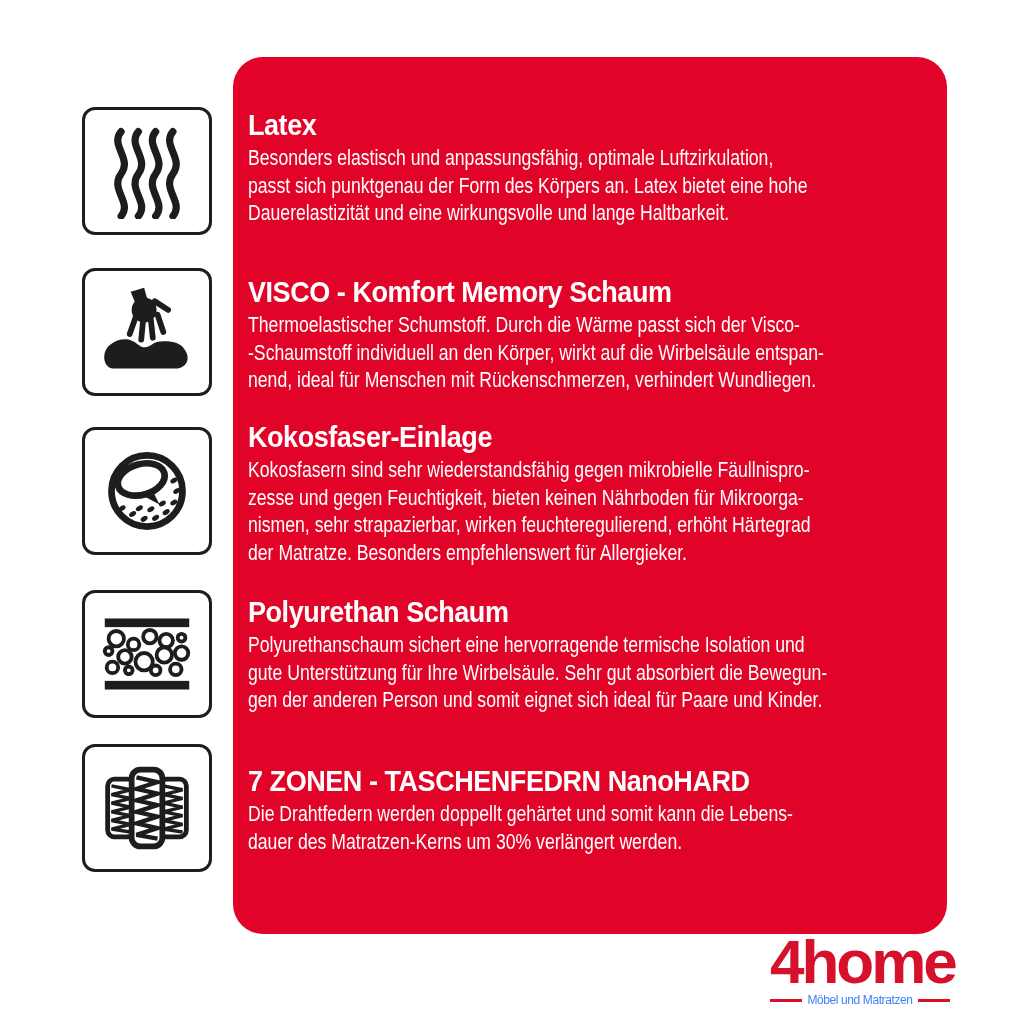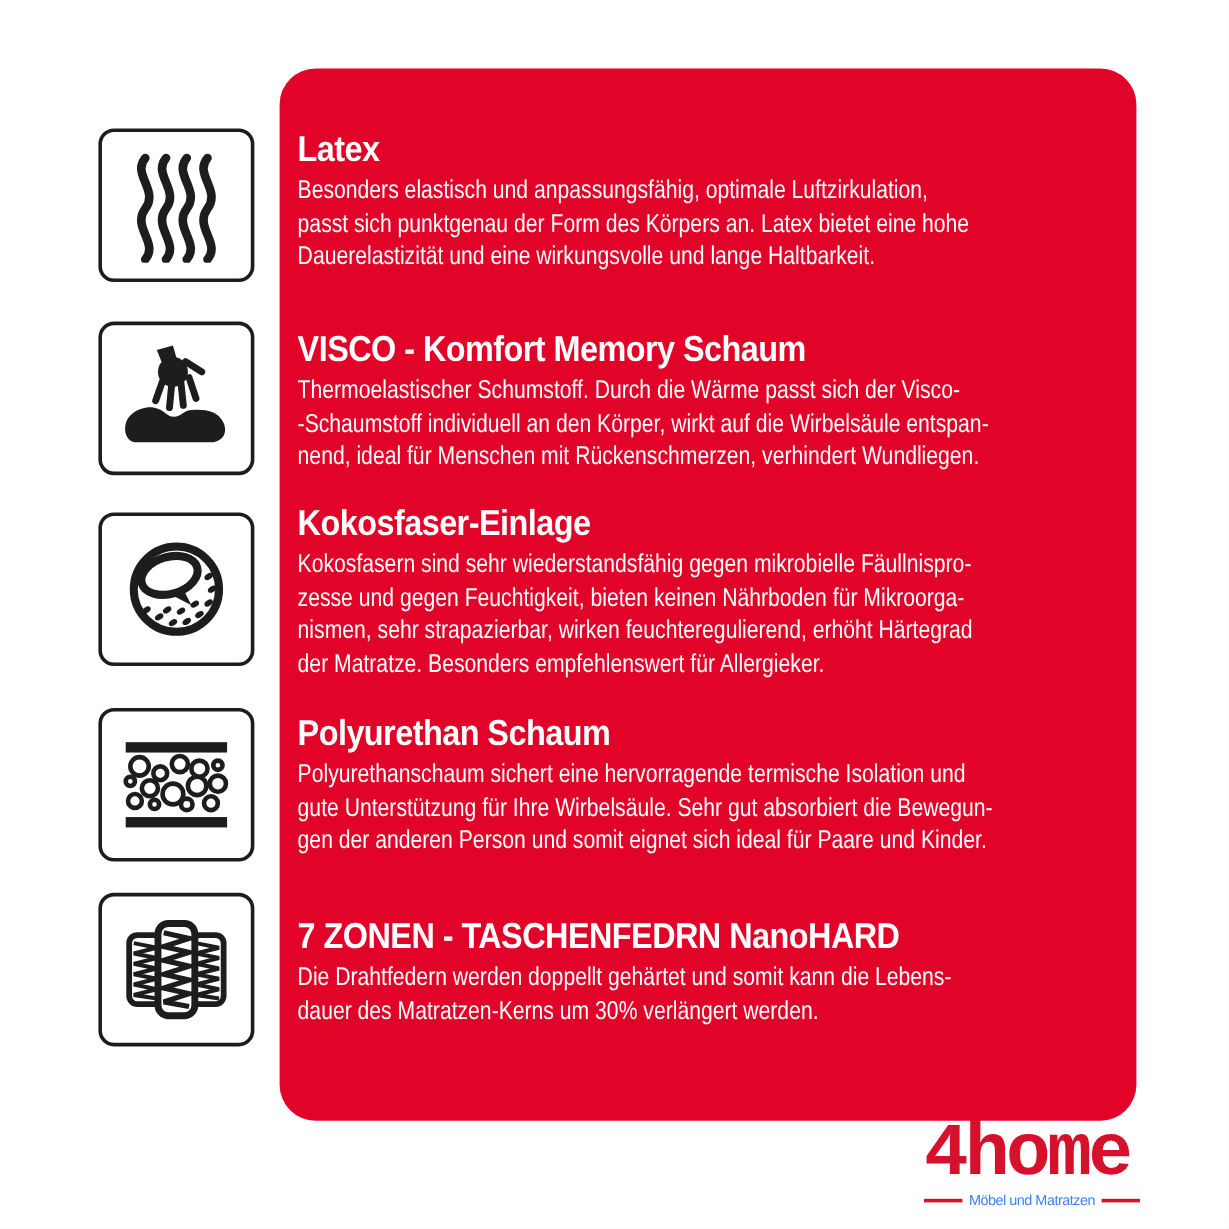--- a/index.html
+++ b/index.html
@@ -21,21 +21,21 @@
   
   .tile { position:absolute; left:82px; width:130px; height:128px; background:#ffffff;
           border:3px solid #1d1d1b; border-radius:13px;
           display:flex; align-items:center; justify-content:center; }
   #tile1{ top:107px; } #tile2{ top:268px; } #tile3{ top:427px; } #tile4{ top:590px; } #tile5{ top:744px; }
   .tile svg { display:block; }
 
   
   .logo { position:absolute; left:770px; top:936px; width:180px; }
   .logo-word { font-weight:bold; font-size:62px; line-height:52px; letter-spacing:-3px;
-               color:#D6112B; white-space:nowrap;font-family:Liberation Mono, monospace; }
+               color:#D6112B; white-space:nowrap; }
   .logo-row { display:flex; align-items:center; gap:5px; margin-top:5px; }
   .logo-rule { flex:1; height:3px; background:#D6112B; }
   .logo-tagline { font-weight:normal; font-size:12px; letter-spacing:-0.4px; color:#3b82f6; white-space:nowrap; }
 </style>
 </head>
 <body>
 
 <div class="canvas">
 
   <div class="panel">

